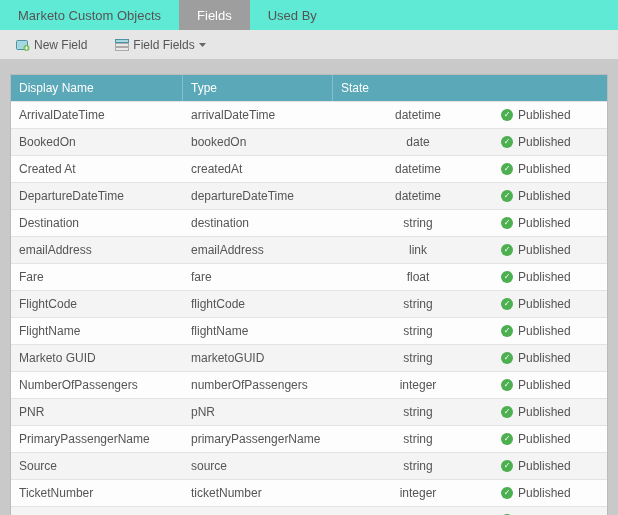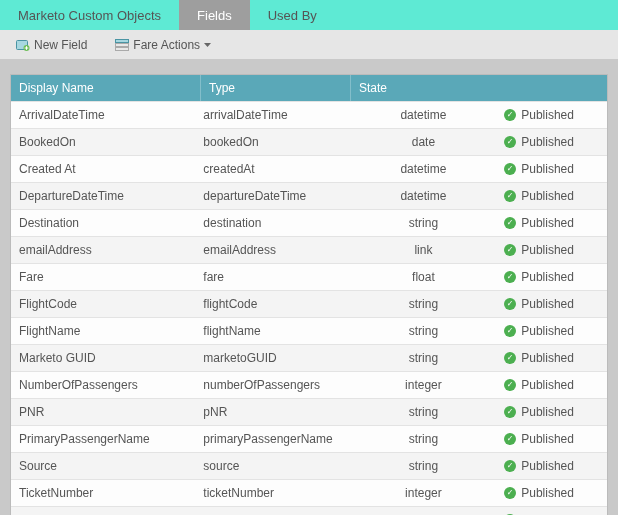--- a/index.html
+++ b/index.html
@@ -69,21 +69,21 @@
     white-space: nowrap;
     text-overflow: ellipsis;
   }
   .th {
     border-right: 1px solid rgba(255,255,255,0.25);
     display: flex;
     align-items: center;
     gap: 3px;
   }
   .th:last-child { border-right: none; text-align: right; }
-  .col-display { width: 190px; }
+  .col-display { width: 172px; }
   .col-api     { width: 160px; }
   .col-type    { width: 150px; text-align: center; }
   .col-state   { width: 114px; }
   .sort-arrow {
     width: 0; height: 0;
     border-left: 3px solid transparent;
     border-right: 3px solid transparent;
     border-top: 4px solid #fff;
   }
   .tbody .tr {
@@ -134,21 +134,21 @@
       <path d="M10.5 7.2v3.6M8.7 9h3.6" stroke="#fff" stroke-width="1"></path>
     </svg>
     <span>New Field</span>
   </div>
   <div class="toolbtn">
     <svg class="icon-svg" width="14" height="12" viewBox="0 0 14 12">
       <rect x="0.5" y="0.5" width="13" height="3" fill="#a7d7e0" stroke="#4a94a3"></rect>
       <rect x="0.5" y="4.5" width="13" height="3" fill="#e8e8e8" stroke="#aaa"></rect>
       <rect x="0.5" y="8.5" width="13" height="3" fill="#e8e8e8" stroke="#aaa"></rect>
     </svg>
-    <span>Fare Actions</span>
+    <span>Field Fields</span>
     <svg class="icon-svg" width="7" height="4" viewBox="0 0 7 4">
       <path d="M0 0 L3.5 4 L7 0 Z" fill="#666"></path>
     </svg>
   </div>
 </div>
 
 <div class="content">
   <div class="table-wrap">
     <div class="thead">
       <div class="th col-display">

